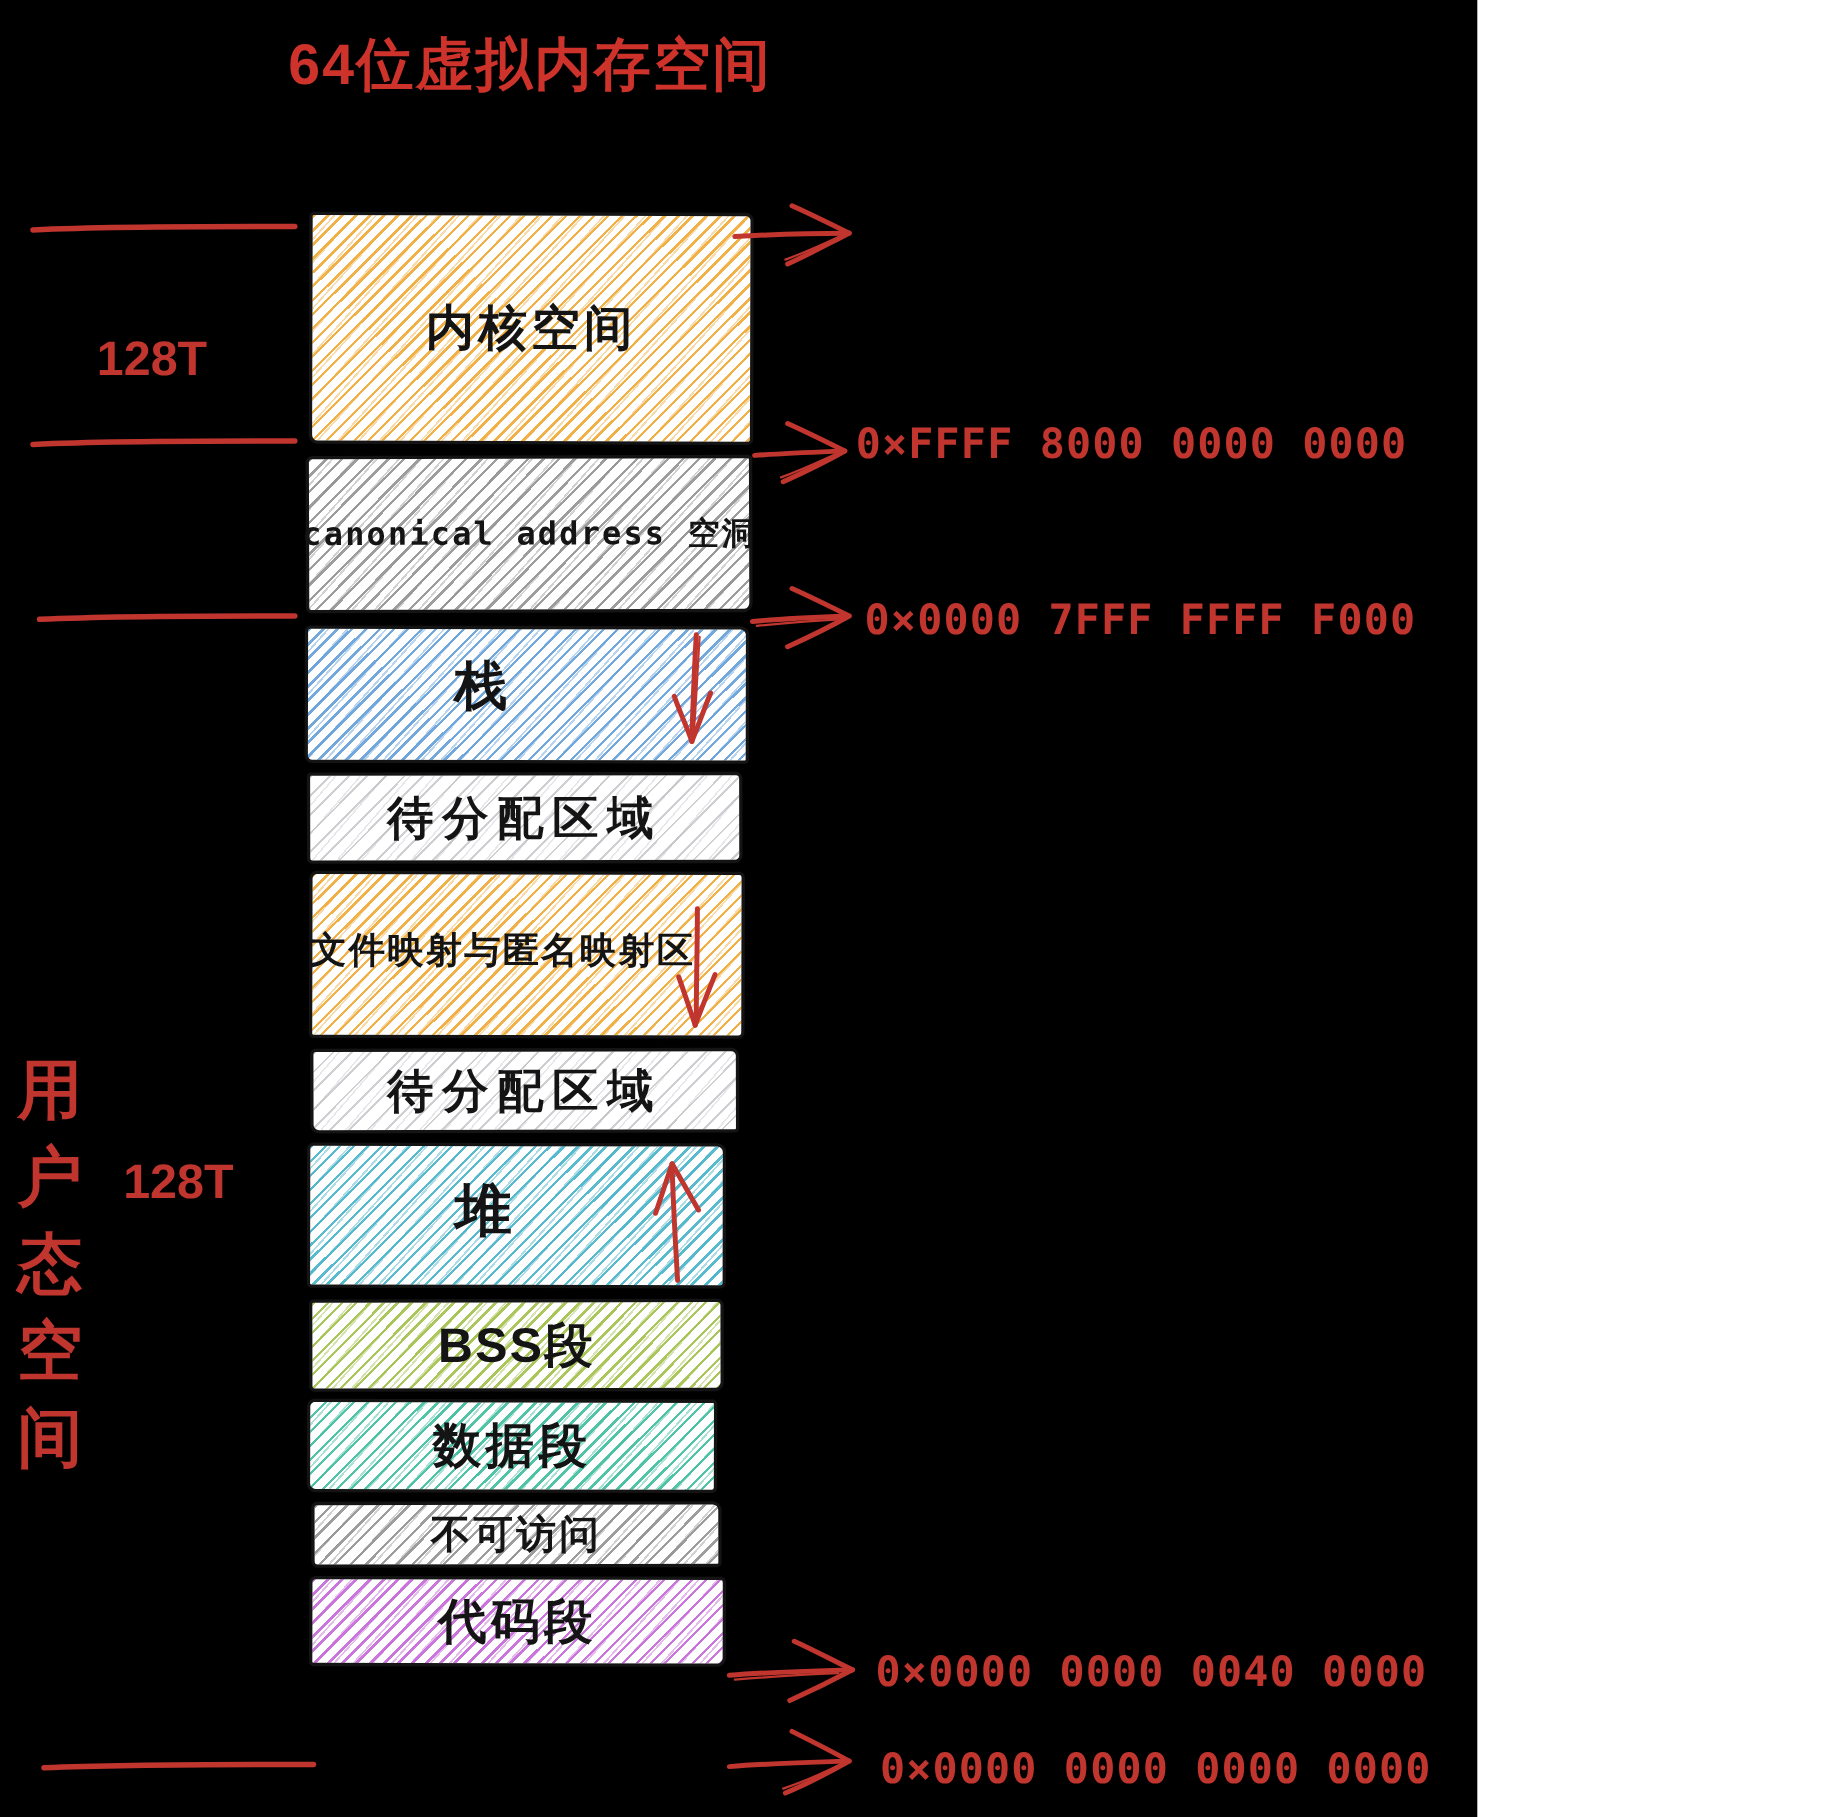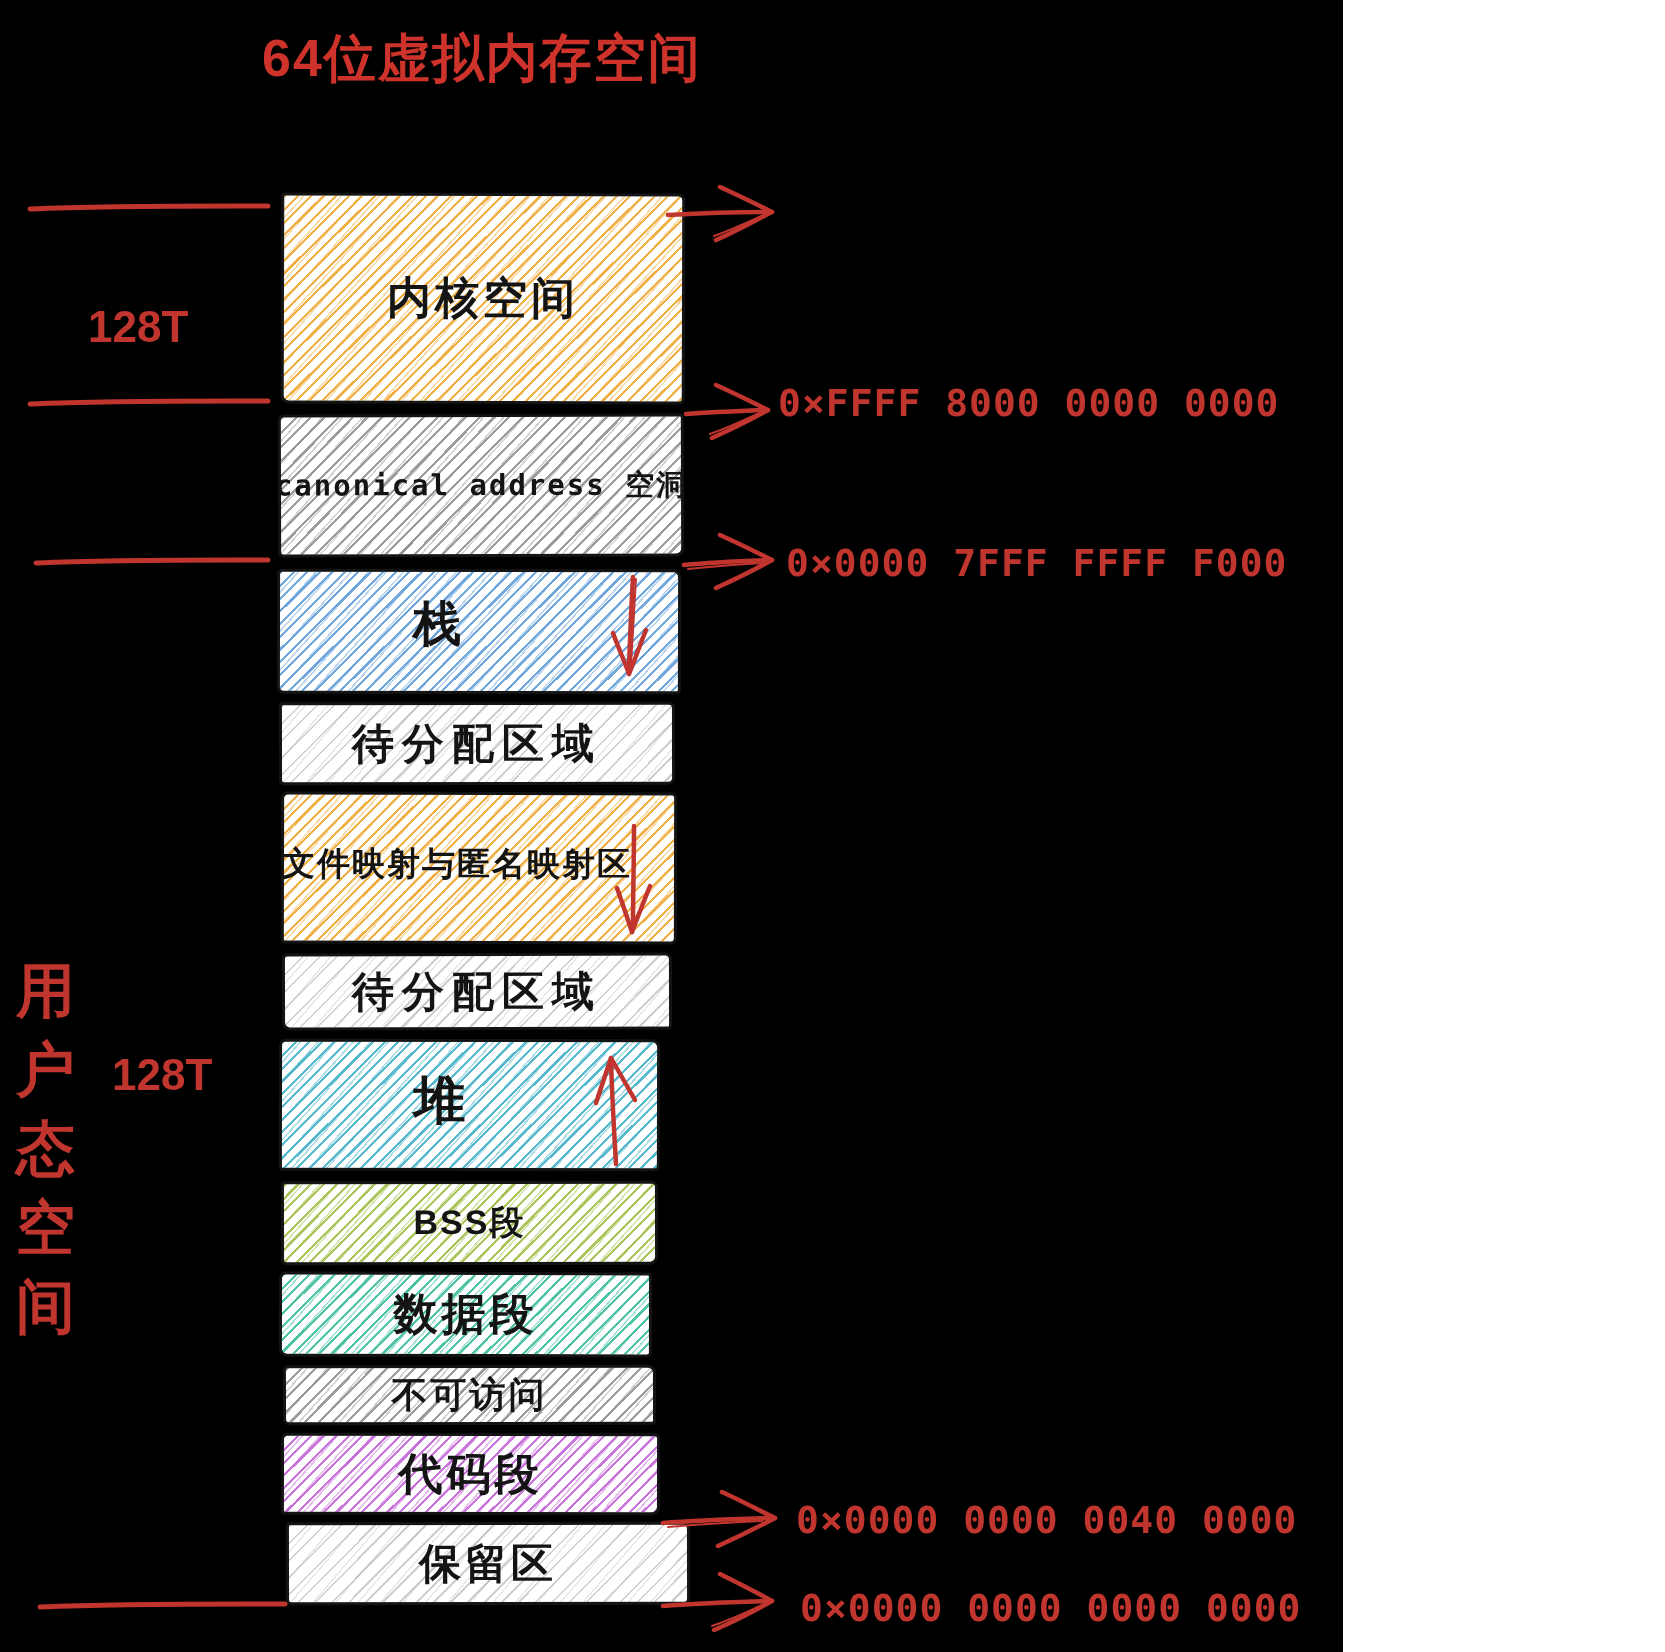--- a/index.html
+++ b/index.html
@@ -99,38 +99,35 @@
 
   <div class="region h-lightgray" style="left:282px;top:953px;width:390px;height:77px;transform:rotate(-.12deg);border-radius:5px 7px 4px 8px;">
     <span class="label" style="font-size:42px;letter-spacing:8px;">待分配区域</span>
   </div>
 
   <div class="region h-teal" style="left:279px;top:1039px;width:381px;height:132px;transform:rotate(.1deg);border-radius:6px 8px 5px 4px;">
     <span class="label" style="font-size:52px;transform:translate(-28px,-4px);">堆</span>
   </div>
 
   <div class="region h-yellowgreen" style="left:281px;top:1181px;width:377px;height:84px;transform:rotate(-.1deg);border-radius:4px 6px 8px 5px;">
-    <span class="label" style="font-size:34px;letter-spacing:2px;">BSS段</span>
+    <span class="label" style="font-size:44px;letter-spacing:2px;">BSS段</span>
   </div>
 
   <div class="region h-gray" style="left:283px;top:1365px;width:373px;height:60px;transform:rotate(-.1deg);border-radius:5px 8px 4px 6px;">
     <span class="label" style="font-size:36px;letter-spacing:3px;">不可访问</span>
   </div>
 
   <div class="region h-green" style="left:279px;top:1272px;width:373px;height:85px;transform:rotate(.12deg);border-radius:7px 4px 5px 8px;">
     <span class="label" style="font-size:44px;letter-spacing:4px;">数据段</span>
   </div>
 
   <div class="region h-purple" style="left:281px;top:1433px;width:379px;height:82px;transform:rotate(.1deg);border-radius:6px 5px 8px 4px;">
     <span class="label" style="font-size:44px;letter-spacing:4px;">代码段</span>
   </div>
 
-  <div class="region h-lightgray" style="left:286px;top:1522px;width:404px;height:83px;transform:rotate(-.08deg);border-radius:4px 7px 6px 5px;">
-    <span class="label" style="font-size:42px;letter-spacing:4px;">保留区</span>
-  </div>
 
   <div class="addr" style="left:778px;top:381px;">0×FFFF 8000 0000 0000</div>
   <div class="addr" style="left:786px;top:541px;">0×0000 7FFF FFFF F000</div>
   <div class="addr" style="left:796px;top:1498px;text-align:center;">0×0000 0000 0040 0000</div>
   <div class="addr" style="left:800px;top:1586px;text-align:right;">0×0000 0000 0000 0000</div>
 
   <div class="side-label" style="left:88px;top:302px;">128T</div>
   <div class="side-label" style="left:112px;top:1050px;">128T</div>
   <div class="v-label">用户态空间</div>
 

